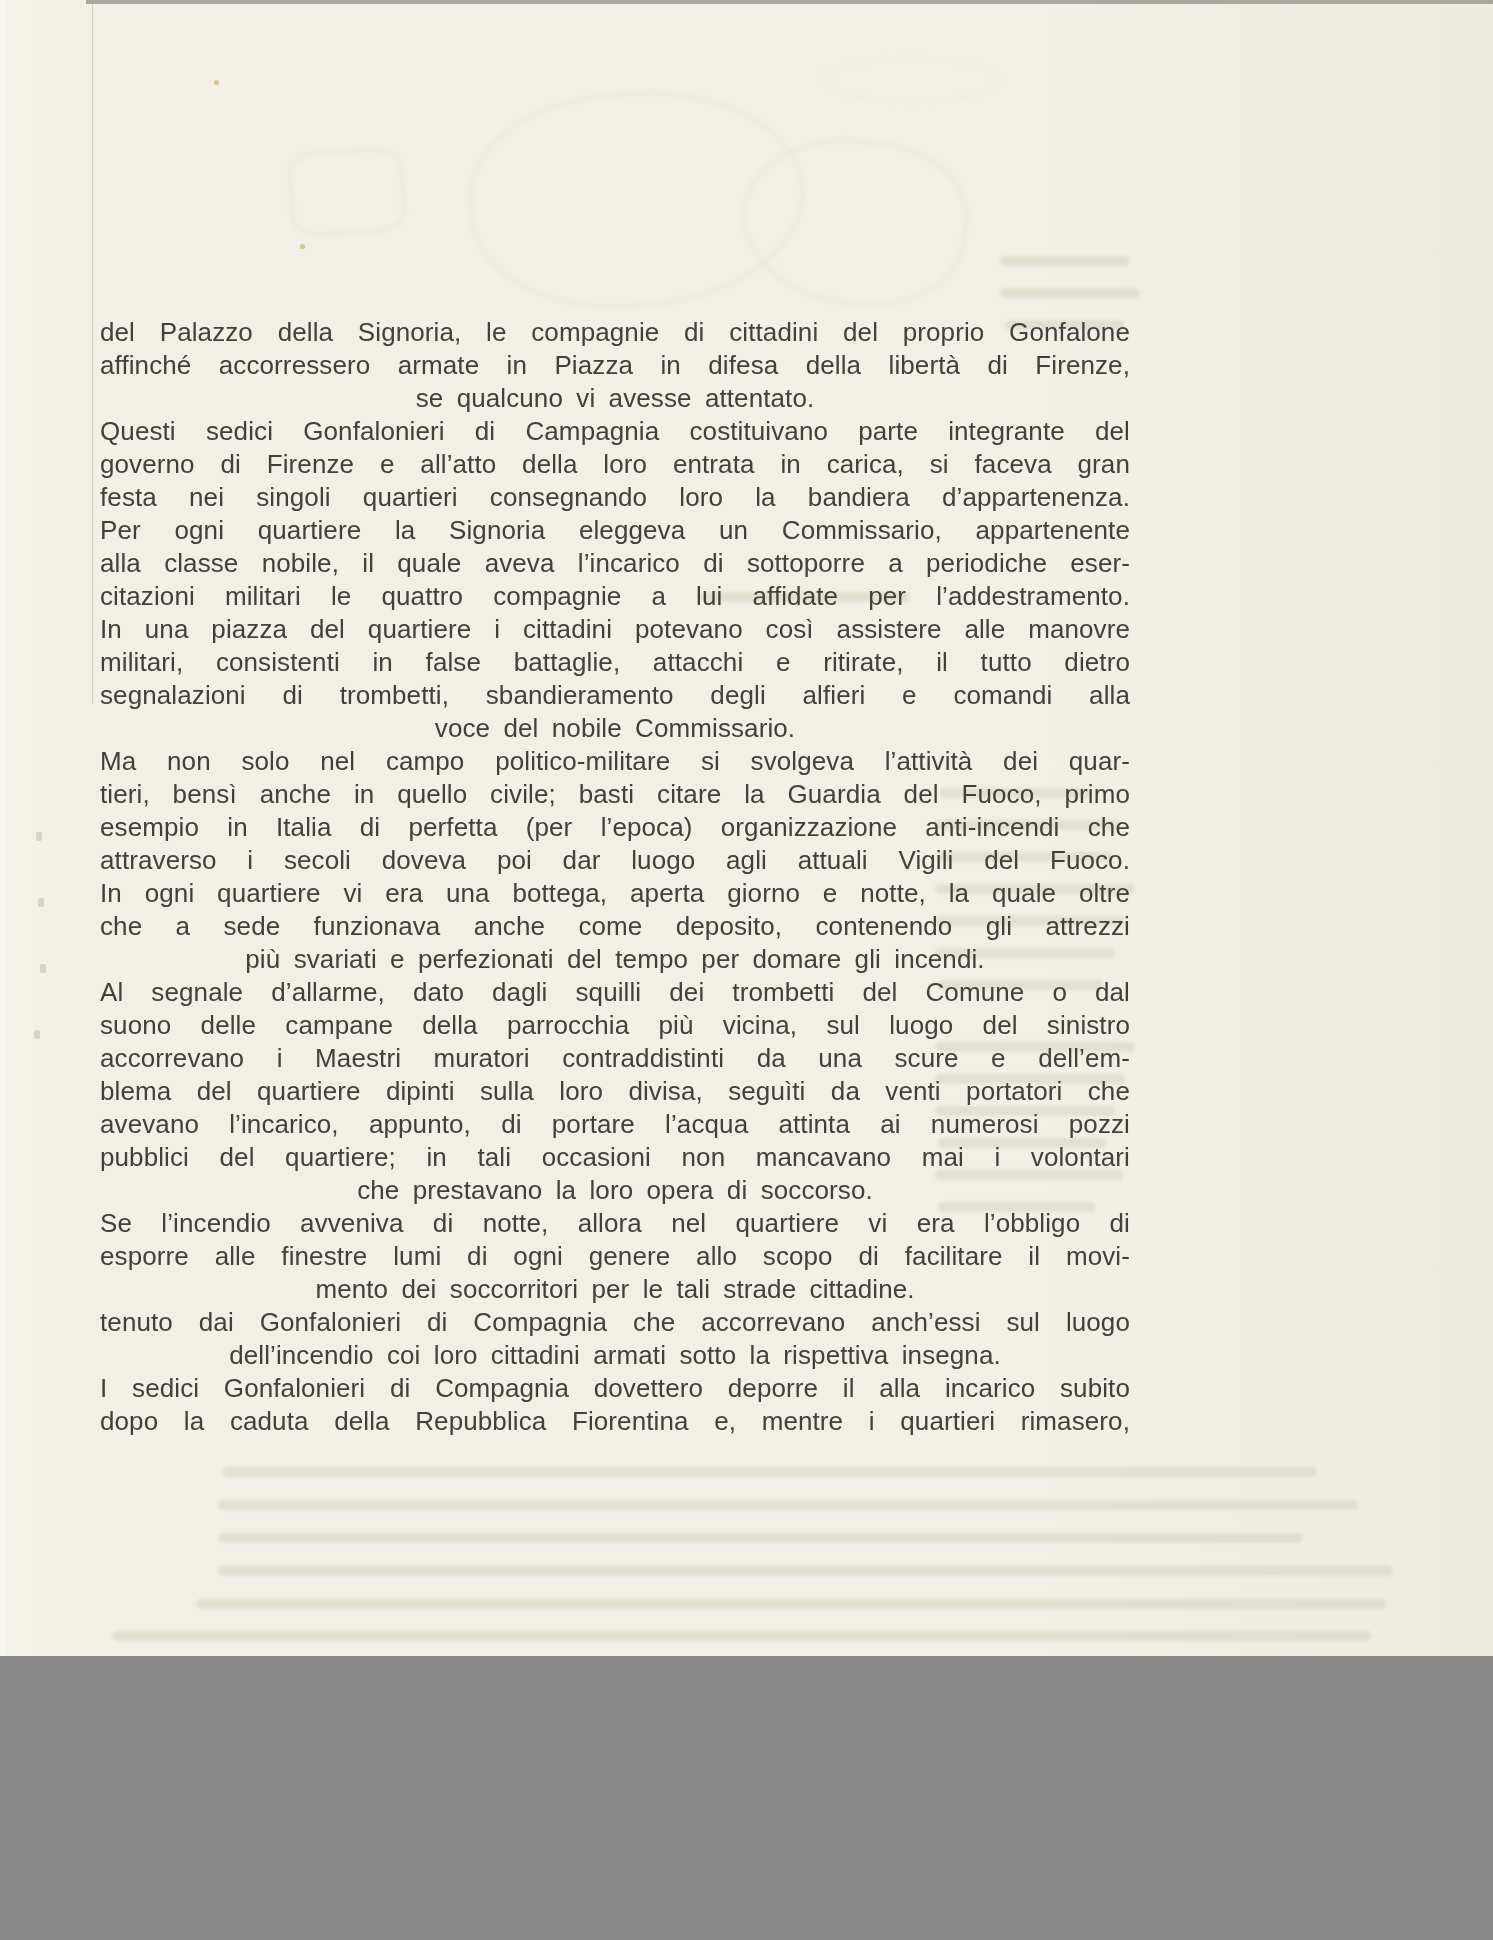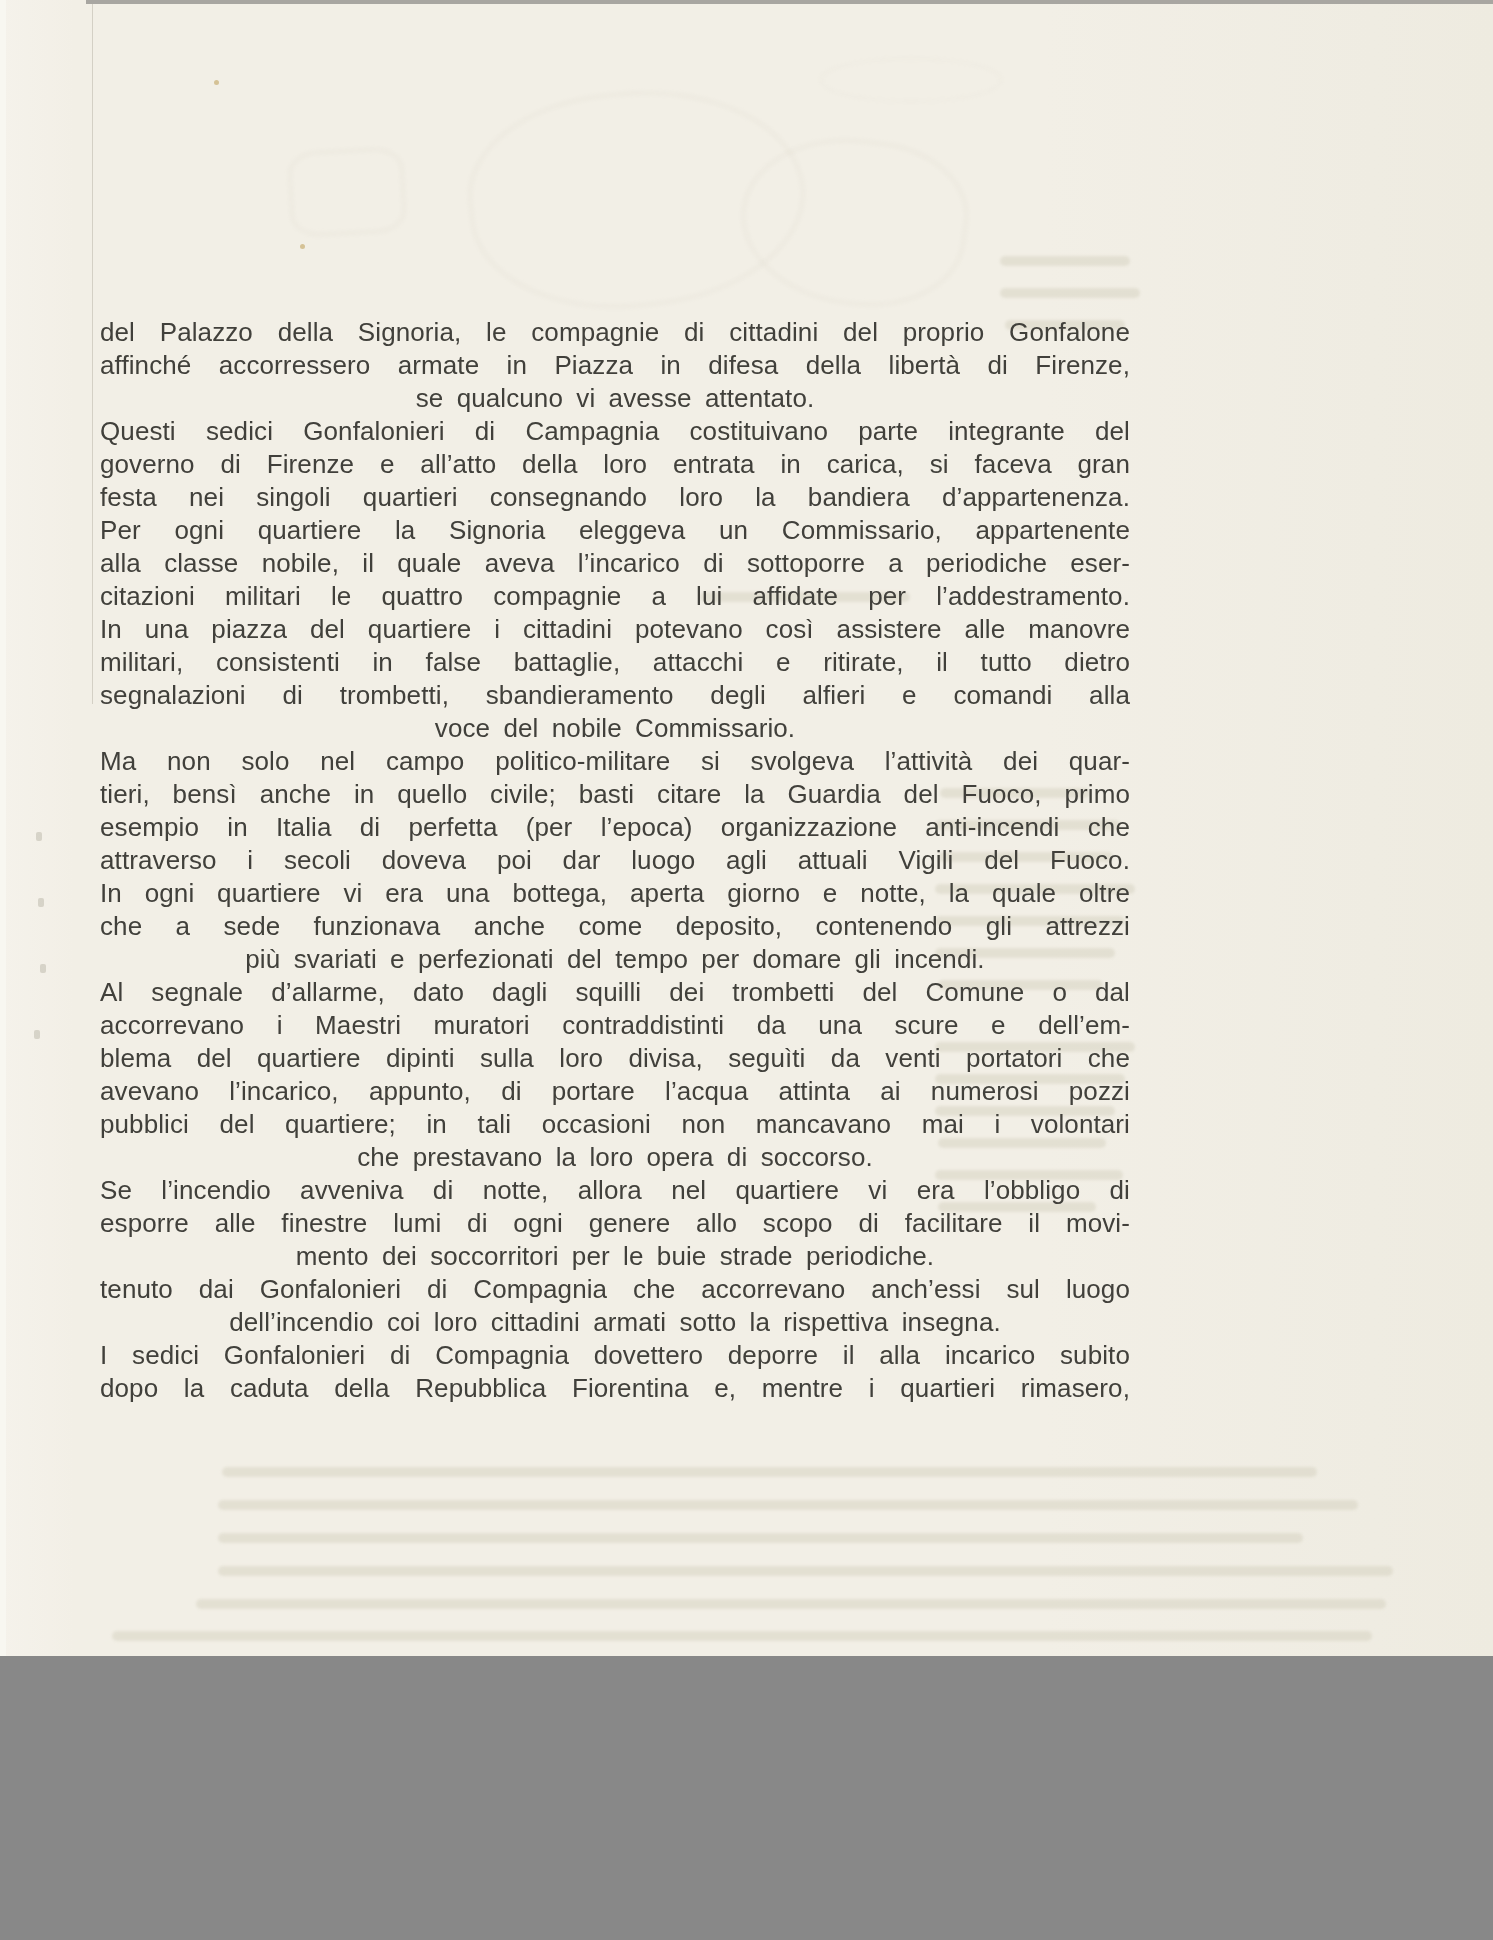--- a/index.html
+++ b/index.html
@@ -137,28 +137,29 @@
       <div class="line j">segnalazioni di trombetti, sbandieramento degli alfieri e comandi alla</div>
       <div class="line">voce del nobile Commissario.</div>
       <div class="line j">Ma non solo nel campo politico-militare si svolgeva l’attività dei quar-</div>
       <div class="line j">tieri, bensì anche in quello civile; basti citare la Guardia del Fuoco, primo</div>
       <div class="line j">esempio in Italia di perfetta (per l’epoca) organizzazione anti-incendi che</div>
       <div class="line j">attraverso i secoli doveva poi dar luogo agli attuali Vigili del Fuoco.</div>
       <div class="line j">In ogni quartiere vi era una bottega, aperta giorno e notte, la quale oltre</div>
       <div class="line j">che a sede funzionava anche come deposito, contenendo gli attrezzi</div>
       <div class="line">più svariati e perfezionati del tempo per domare gli incendi.</div>
       <div class="line j">Al segnale d’allarme, dato dagli squilli dei trombetti del Comune o dal</div>
+      <div class="line j">suono delle campane della parrocchia più vicina, sul luogo del sinistro</div>
       <div class="line j">accorrevano i Maestri muratori contraddistinti da una scure e dell’em-</div>
       <div class="line j">blema del quartiere dipinti sulla loro divisa, seguìti da venti portatori che</div>
       <div class="line j">avevano l’incarico, appunto, di portare l’acqua attinta ai numerosi pozzi</div>
       <div class="line j">pubblici del quartiere; in tali occasioni non mancavano mai i volontari</div>
       <div class="line">che prestavano la loro opera di soccorso.</div>
       <div class="line j">Se l’incendio avveniva di notte, allora nel quartiere vi era l’obbligo di</div>
       <div class="line j">esporre alle finestre lumi di ogni genere allo scopo di facilitare il movi-</div>
-      <div class="line">mento dei soccorritori per le buie strade periodiche.</div>
+      <div class="line">mento dei soccorritori per le tali strade cittadine.</div>
       <div class="line j">tenuto dai Gonfalonieri di Compagnia che accorrevano anch’essi sul luogo</div>
       <div class="line">dell’incendio coi loro cittadini armati sotto la rispettiva insegna.</div>
       <div class="line j">I sedici Gonfalonieri di Compagnia dovettero deporre il alla incarico subito</div>
       <div class="line j">dopo la caduta della Repubblica Fiorentina e, mentre i quartieri rimasero,</div>
     </div>
 
   <div class="page-number">29</div>
 
 </div>
 

